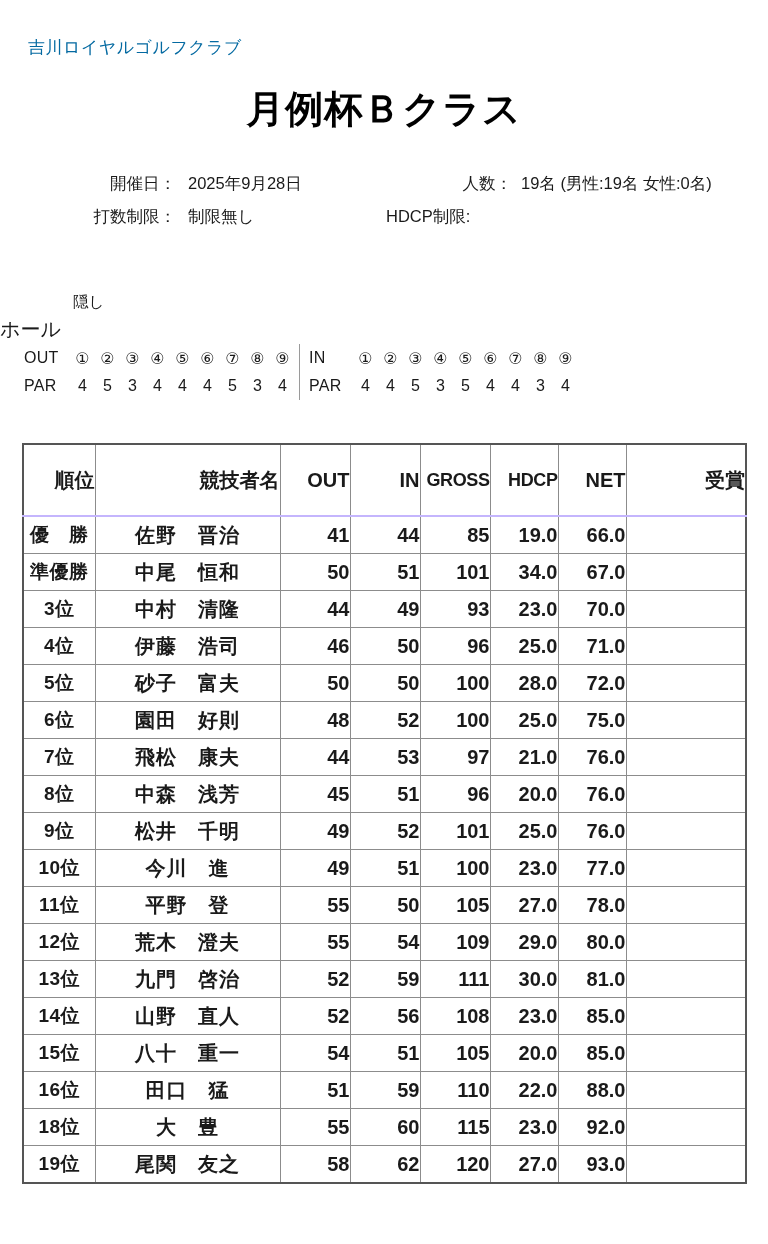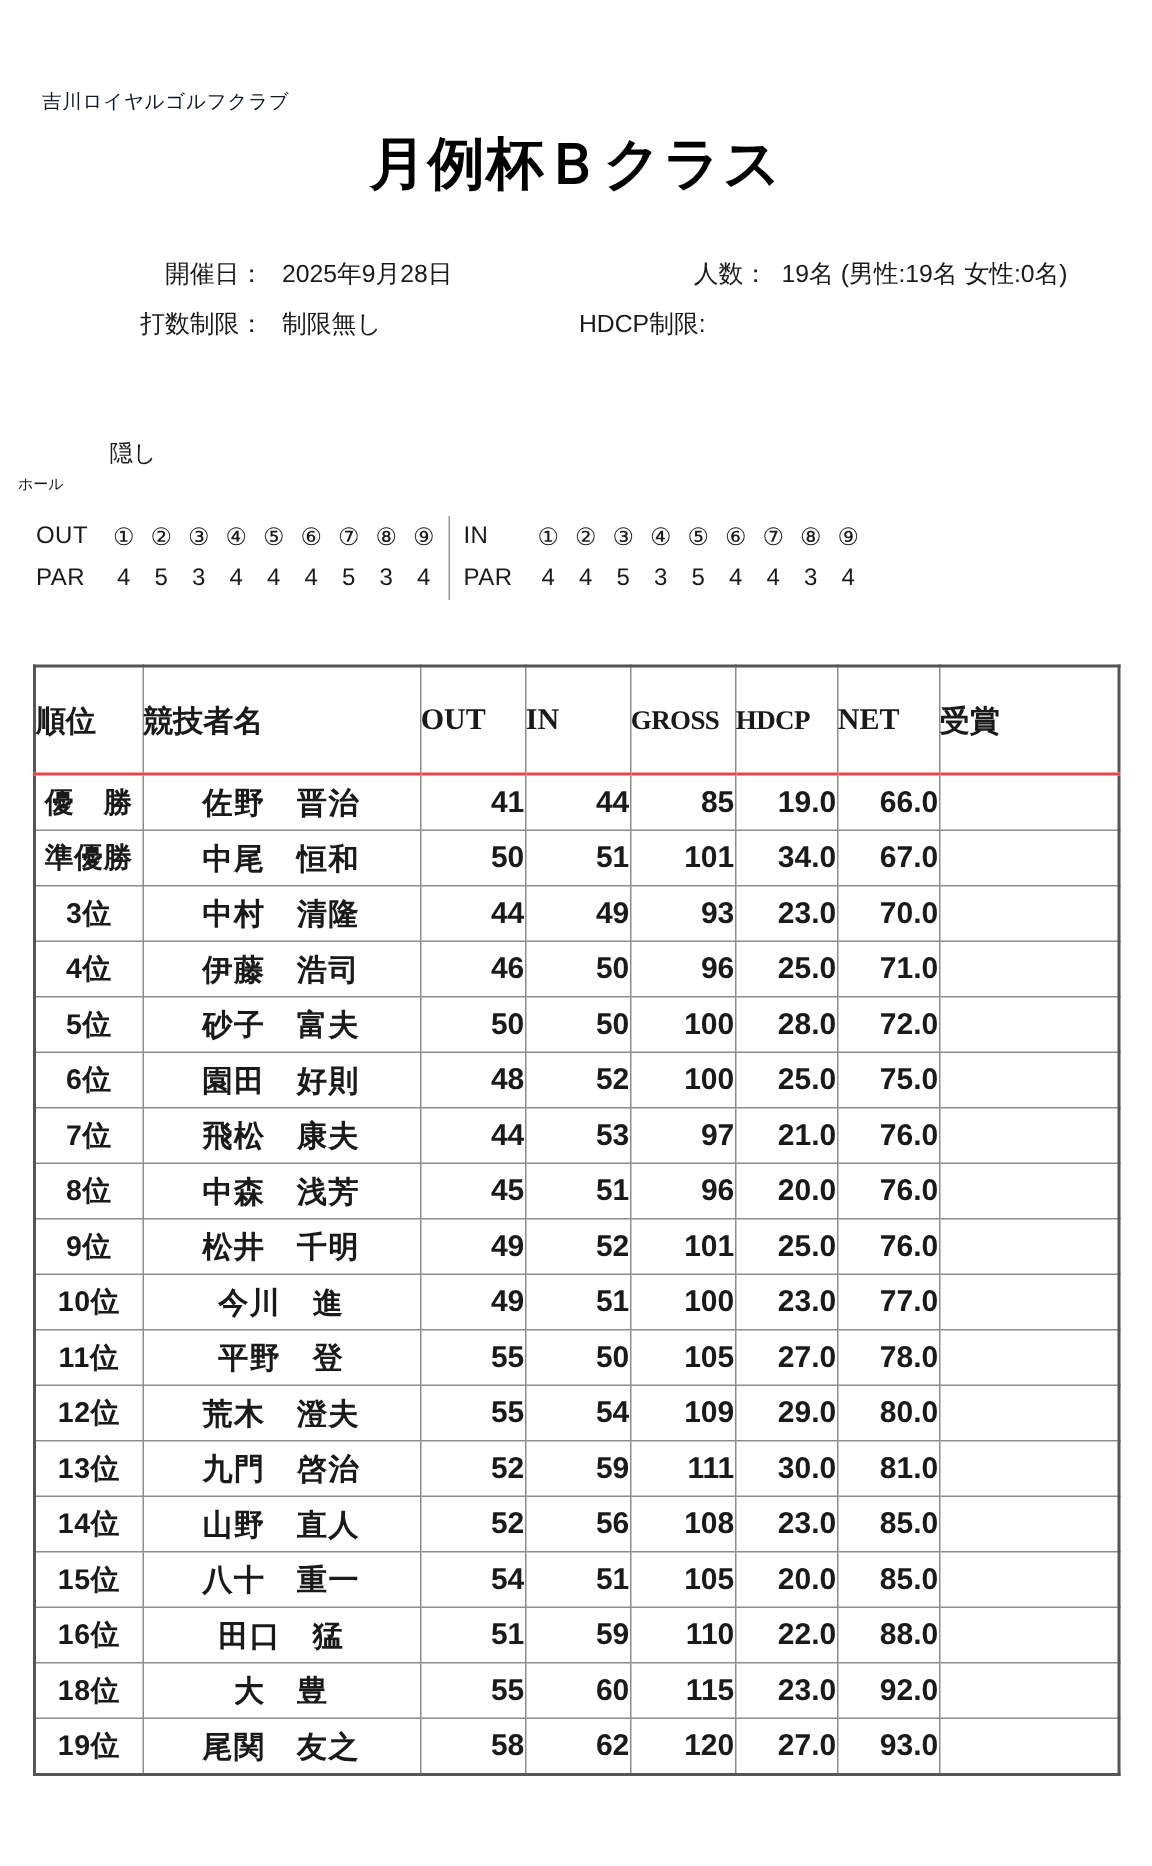--- a/index.html
+++ b/index.html
@@ -13,24 +13,24 @@
     position: relative;
     font-family: "Liberation Sans", "DejaVu Sans", sans-serif;
     color: #1a1a1a;
     overflow: hidden;
   }
 
   
   .club-name {
     position: absolute;
     left: 28px;
-    top: 59px;
-    font-size: 13px;
+    top: 36px;
+    font-size: 17px;
     letter-spacing: 0.5px;
-    color: #0f172a;
+    color: #0369a1;
     white-space: nowrap;
   }
 
   
   .doc-title {
     position: absolute;
     left: 0;
     top: 84px;
     width: 768px;
     text-align: center;
@@ -87,23 +87,23 @@
   }
   .hidden-label-1 {
     position: absolute;
     left: 26px;
     top: 0;
     font-size: 15.5px;
     margin-left: 47px;
   }
   .hidden-label-2 {
     position: absolute;
-    left: 12px;
+    left: 0;
     top: 24px;
-    font-size: 10px;
+    font-size: 20px;
   }
   .par-grid {
     position: absolute;
     left: 24px;
     top: 52px;
     display: flex;
     align-items: flex-start;
   }
   .par-half {
     display: block;
@@ -160,23 +160,22 @@
   .results-table td {
     border: 1px solid #8c8c8c;
     padding: 0;
     height: 36px;
     vertical-align: middle;
   }
   .results-table thead th {
     height: 70px;
     font-size: 20px;
     font-weight: bold;
-    text-align: left;
-    border-bottom: 2px solid #ef4444;
-    font-family: Liberation Serif, serif;
+    text-align: right;
+    border-bottom: 2px solid #c4b5fd;
   }
   .results-table thead th.small-head {
     font-size: 18px;
     letter-spacing: -0.4px;
   }
   .results-table {
     border: 2px solid #555;
   }
   .results-table tbody td {
     font-weight: bold;

